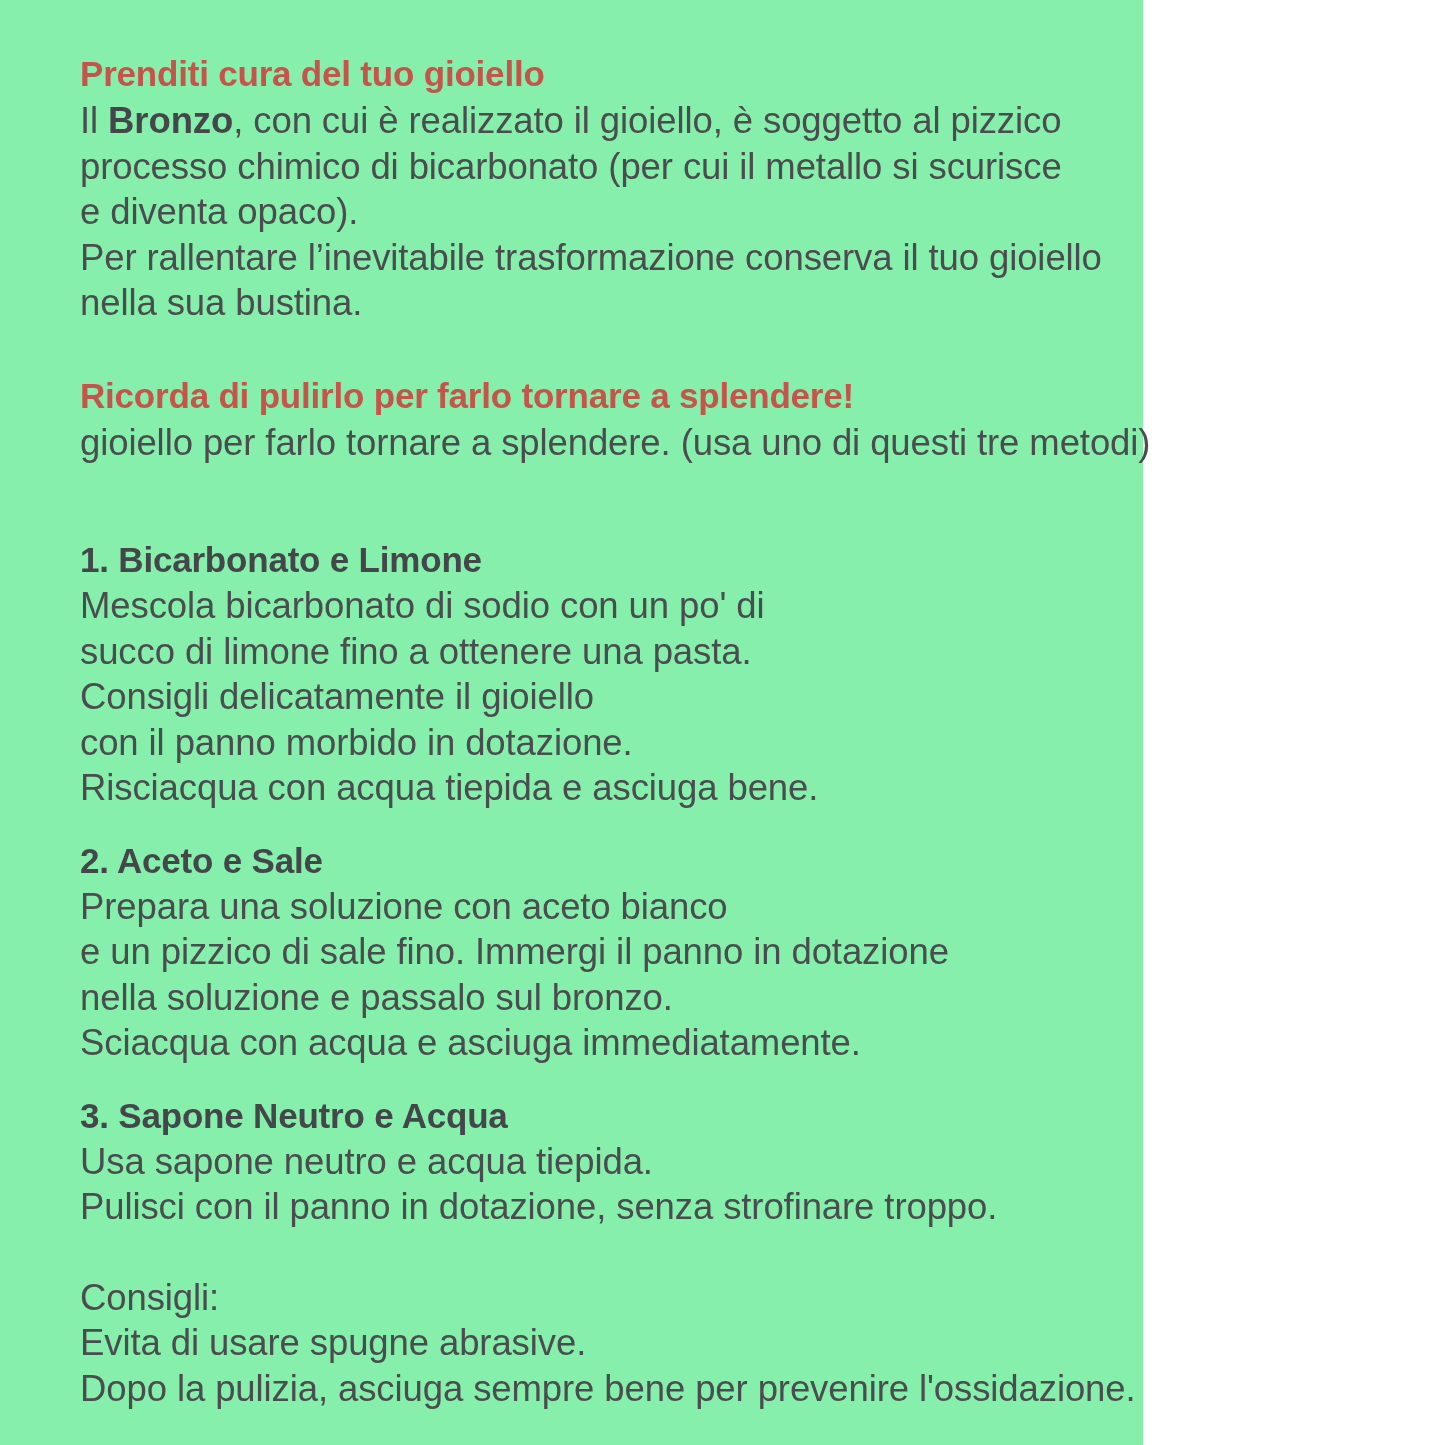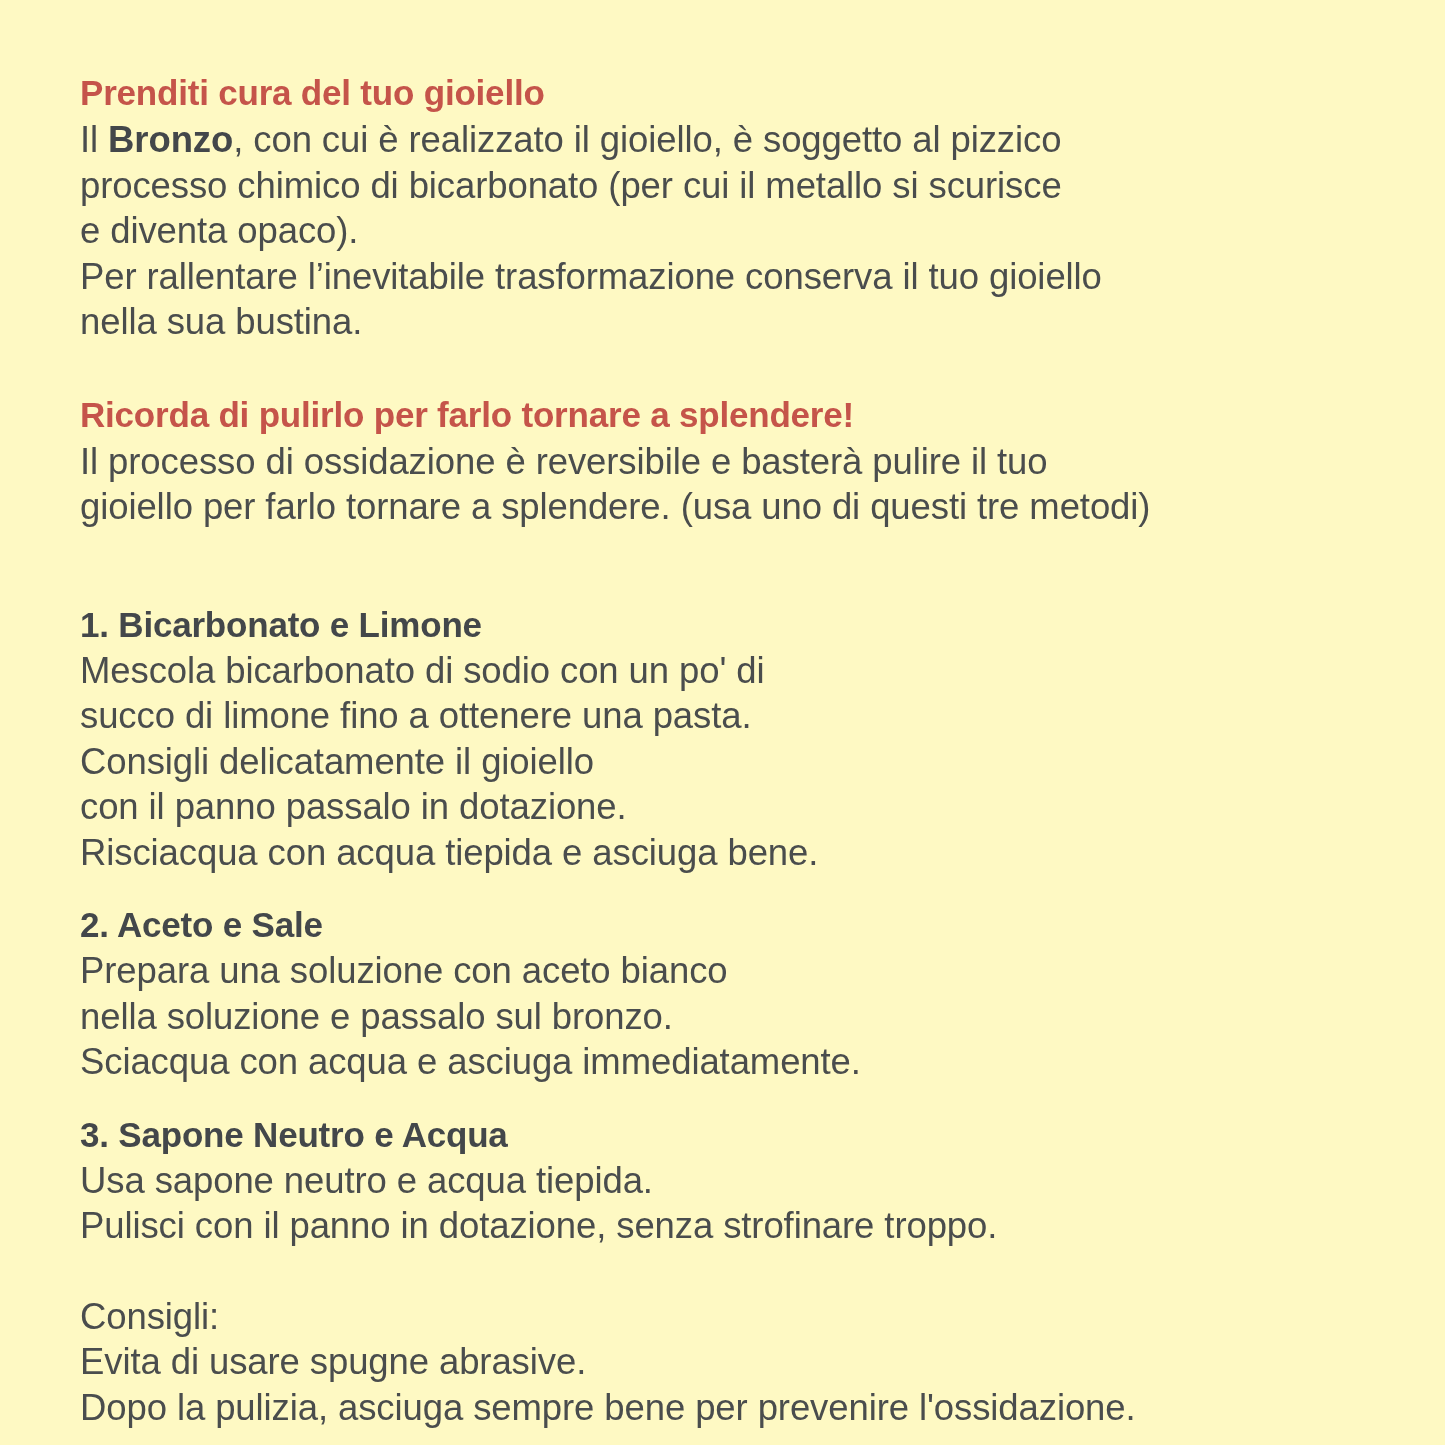--- a/index.html
+++ b/index.html
@@ -7,25 +7,25 @@
     padding: 0;
     background: #ffffff;
   }
   body {
     width: 1445px;
     height: 1445px;
     overflow: hidden;
     font-family: "Liberation Sans", "DejaVu Sans", sans-serif;
   }
   #care-card {
-    width: 1445px;
+    width: 1143px;
     height: 1445px;
     box-sizing: border-box;
-    padding: 68px 40px 0 80px;
-    background: #fef9c3;
+    padding: 49px 40px 0 80px;
+    background: #86efac;
   }
   .line {
     font-size: 36.5px;
     line-height: 45.5px;
     color: #4a4d4d;
     font-weight: 400;
     letter-spacing: -0.1px;
     white-space: pre;
   }
   .heading-red {
@@ -67,38 +67,38 @@
     <div class="line">processo chimico di bicarbonato (per cui il metallo si scurisce</div>
     <div class="line">e diventa opaco).</div>
     <div class="line">Per rallentare l’inevitabile trasformazione conserva il tuo gioiello</div>
     <div class="line">nella sua bustina.</div>
   </div>
 
   <div class="spacer"></div>
 
   <div class="block">
     <div class="heading-red">Ricorda di pulirlo per farlo tornare a splendere!</div>
-    <div class="line">Il processo di ossidazione è reversibile e basterà pulire il tuo</div>
     <div class="line">gioiello per farlo tornare a splendere. (usa uno di questi tre metodi)</div>
   </div>
 
   <div class="spacer"></div>
 
   <div class="block">
     <div class="heading-dark">1. Bicarbonato e Limone</div>
     <div class="line">Mescola bicarbonato di sodio con un po' di</div>
     <div class="line">succo di limone fino a ottenere una pasta.</div>
     <div class="line">Consigli delicatamente il gioiello</div>
-    <div class="line">con il panno passalo in dotazione.</div>
+    <div class="line">con il panno morbido in dotazione.</div>
     <div class="line">Risciacqua con acqua tiepida e asciuga bene.</div>
   </div>
 
   <div class="block">
     <div class="heading-dark">2. Aceto e Sale</div>
     <div class="line">Prepara una soluzione con aceto bianco</div>
+    <div class="line">e un pizzico di sale fino. Immergi il panno in dotazione</div>
     <div class="line">nella soluzione e passalo sul bronzo.</div>
     <div class="line">Sciacqua con acqua e asciuga immediatamente.</div>
   </div>
 
   <div class="block">
     <div class="heading-dark">3. Sapone Neutro e Acqua</div>
     <div class="line">Usa sapone neutro e acqua tiepida.</div>
     <div class="line">Pulisci con il panno in dotazione, senza strofinare troppo.</div>
   </div>
 

